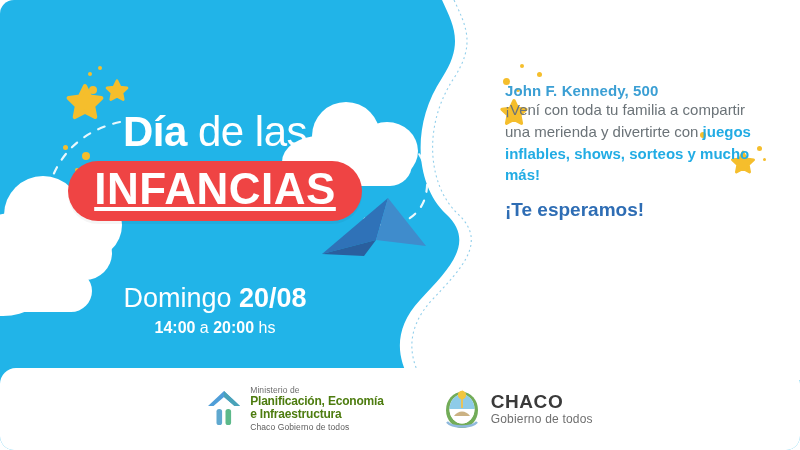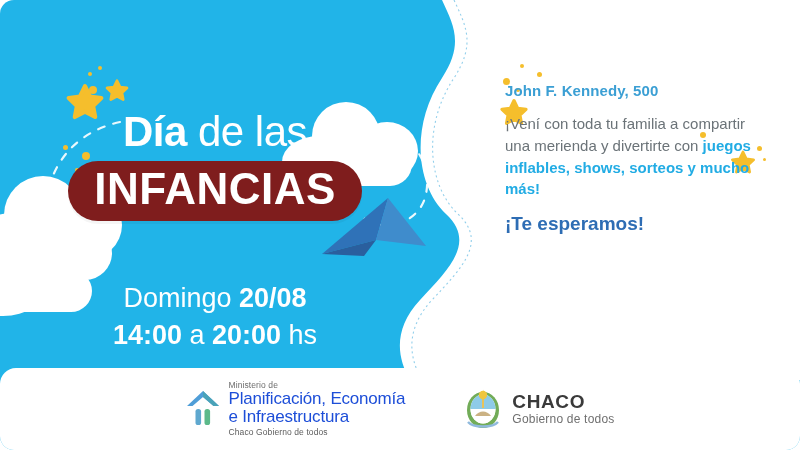--- a/index.html
+++ b/index.html
@@ -33,55 +33,56 @@
 
   
   .headline{position:absolute;left:0;top:111px;width:430px;text-align:center;}
   .h-dia{
     font-size:42px;font-weight:700;color:#ffffff;letter-spacing:-0.5px;
     line-height:1;margin-bottom:8px;
   }
   .h-dia b{font-weight:700;}
   .h-dia .light{font-weight:400;}
   .pill-infancias{
-    display:inline-block;background:#7f1d1d;color:#ffffff;
+    display:inline-block;background:#ef4444;color:#ffffff;
     font-size:44px;font-weight:700;letter-spacing:0.5px;
     padding:4px 26px 8px 26px;border-radius:34px;line-height:1.08;
     box-shadow:0 3px 0 rgba(0,0,0,0.04);
+    text-decoration:underline;
   }
   .date-block{position:absolute;left:0;top:246px;width:430px;text-align:center;color:#ffffff;}
   .date-line{font-size:27px;font-weight:300;line-height:1.25;margin-top:36px;}
   .date-line b{font-weight:700;}
-  .time-line{font-size:27px;font-weight:300;line-height:1.3;margin-top:2px;}
+  .time-line{font-size:16px;font-weight:300;line-height:1.3;margin-top:2px;}
   .time-line b{font-weight:700;}
 
   
   .rc{position:absolute;left:505px;top:74px;width:290px;}
   .loc-row{display:flex;align-items:center;gap:8px;}
   .loc-title{
     font-size:26px;font-weight:700;color:#29b0e6;letter-spacing:0.4px;line-height:1;
   }
   .pillbadge{
     display:inline-block;margin-top:9px;background:#33b7e8;color:#ffffff;
     font-size:16.5px;font-weight:700;font-style:italic;
     padding:4px 16px 5px 16px;border-radius:14px;letter-spacing:0.2px;
   }
   .addr{margin-top:8px;font-size:15px;font-weight:600;color:#3b9fd4;letter-spacing:0.1px;}
   .body-p{
-    margin-top:14px;font-size:15px;line-height:1.45;color:#6b7378;font-weight:400;
+    font-size:15px;line-height:1.45;color:#6b7378;font-weight:400;
     max-width:262px;
   }
   .body-p .hl{color:#22ace4;font-weight:700;}
   .cta{margin-top:13px;font-size:19px;font-weight:700;color:#2e6db4;}
 
   
   .logo{display:flex;align-items:center;gap:9px;}
   .min-txt{line-height:1.06;}
   .min-small{font-size:8.5px;color:#6d6d6d;letter-spacing:0.1px;}
-  .min-big{font-size:17px;font-weight:400;color:#1d4ed8;letter-spacing:-0.2px;}
+  .min-big{font-size:12px;font-weight:700;color:#4d7c0f;letter-spacing:-0.2px;}
   .min-foot{font-size:8.5px;color:#5d5d5d;letter-spacing:0.1px;margin-top:2px;}
   .chaco-txt{line-height:1.1;}
   .chaco-big{font-size:19px;font-weight:700;color:#3a3a3a;letter-spacing:0.6px;}
   .chaco-sub{font-size:12px;color:#6f6f6f;letter-spacing:0.2px;}
 </style>
 </head>
 <body>
 
 <div id="poster">
 

